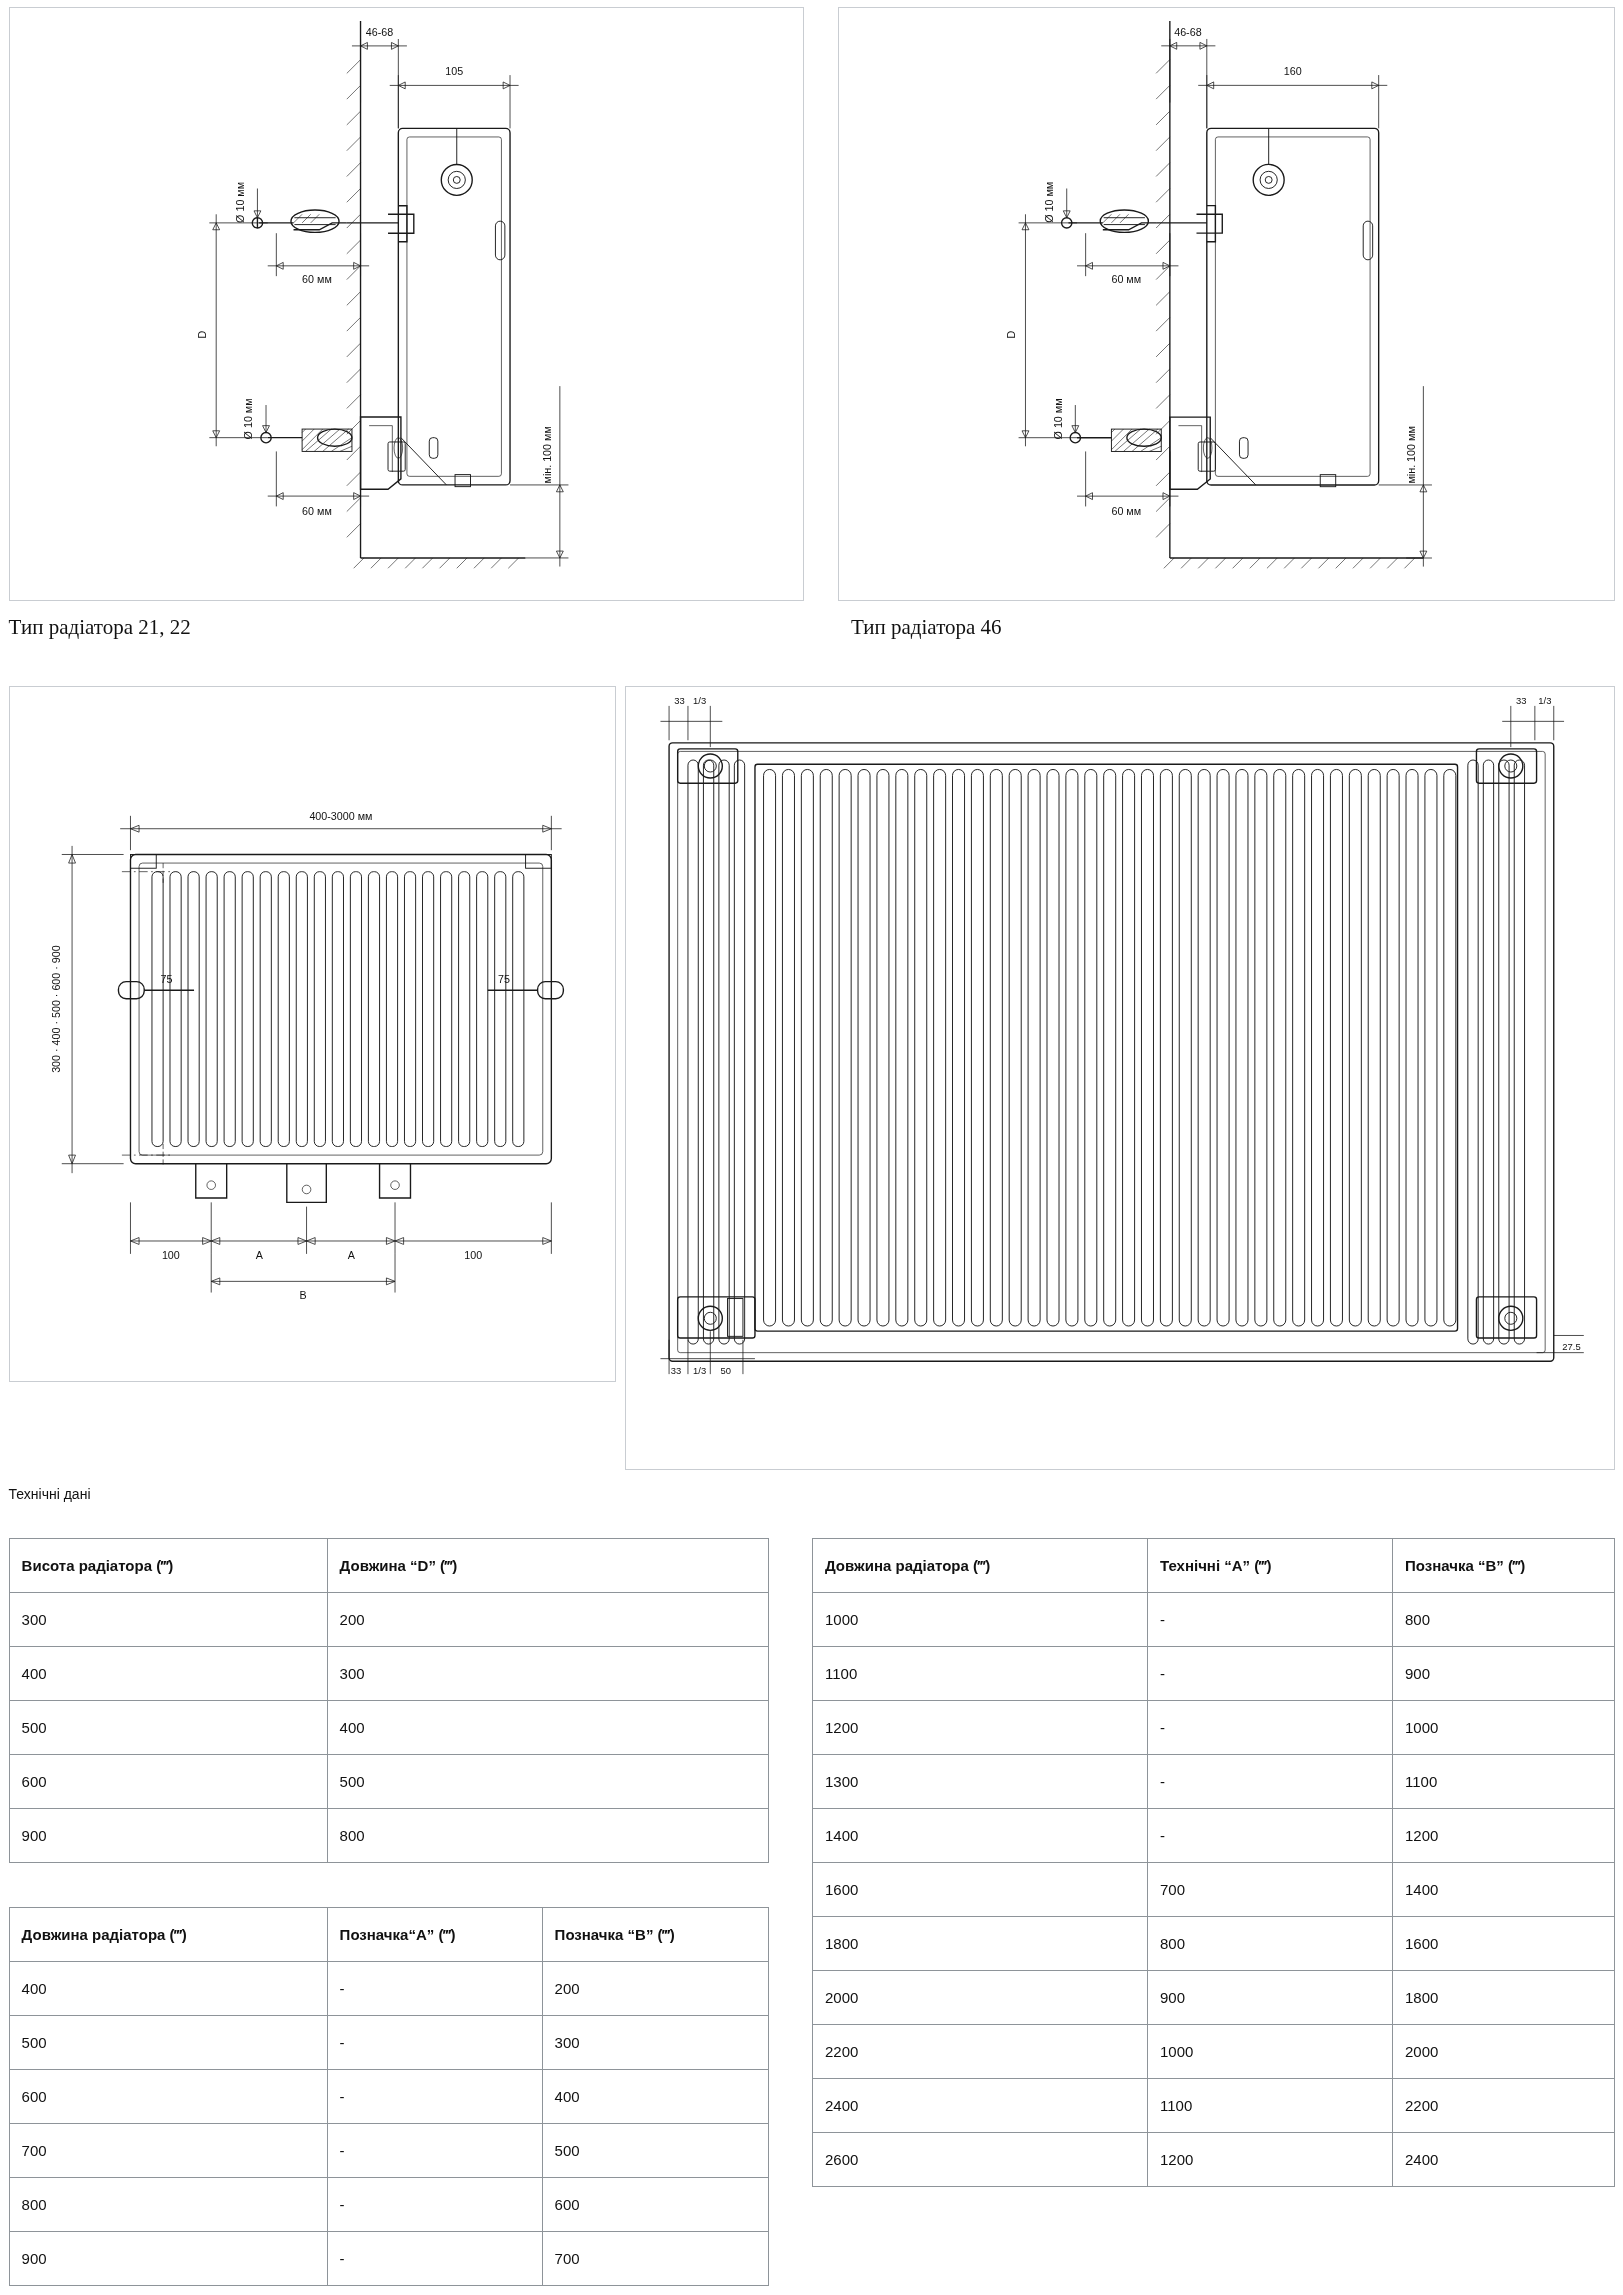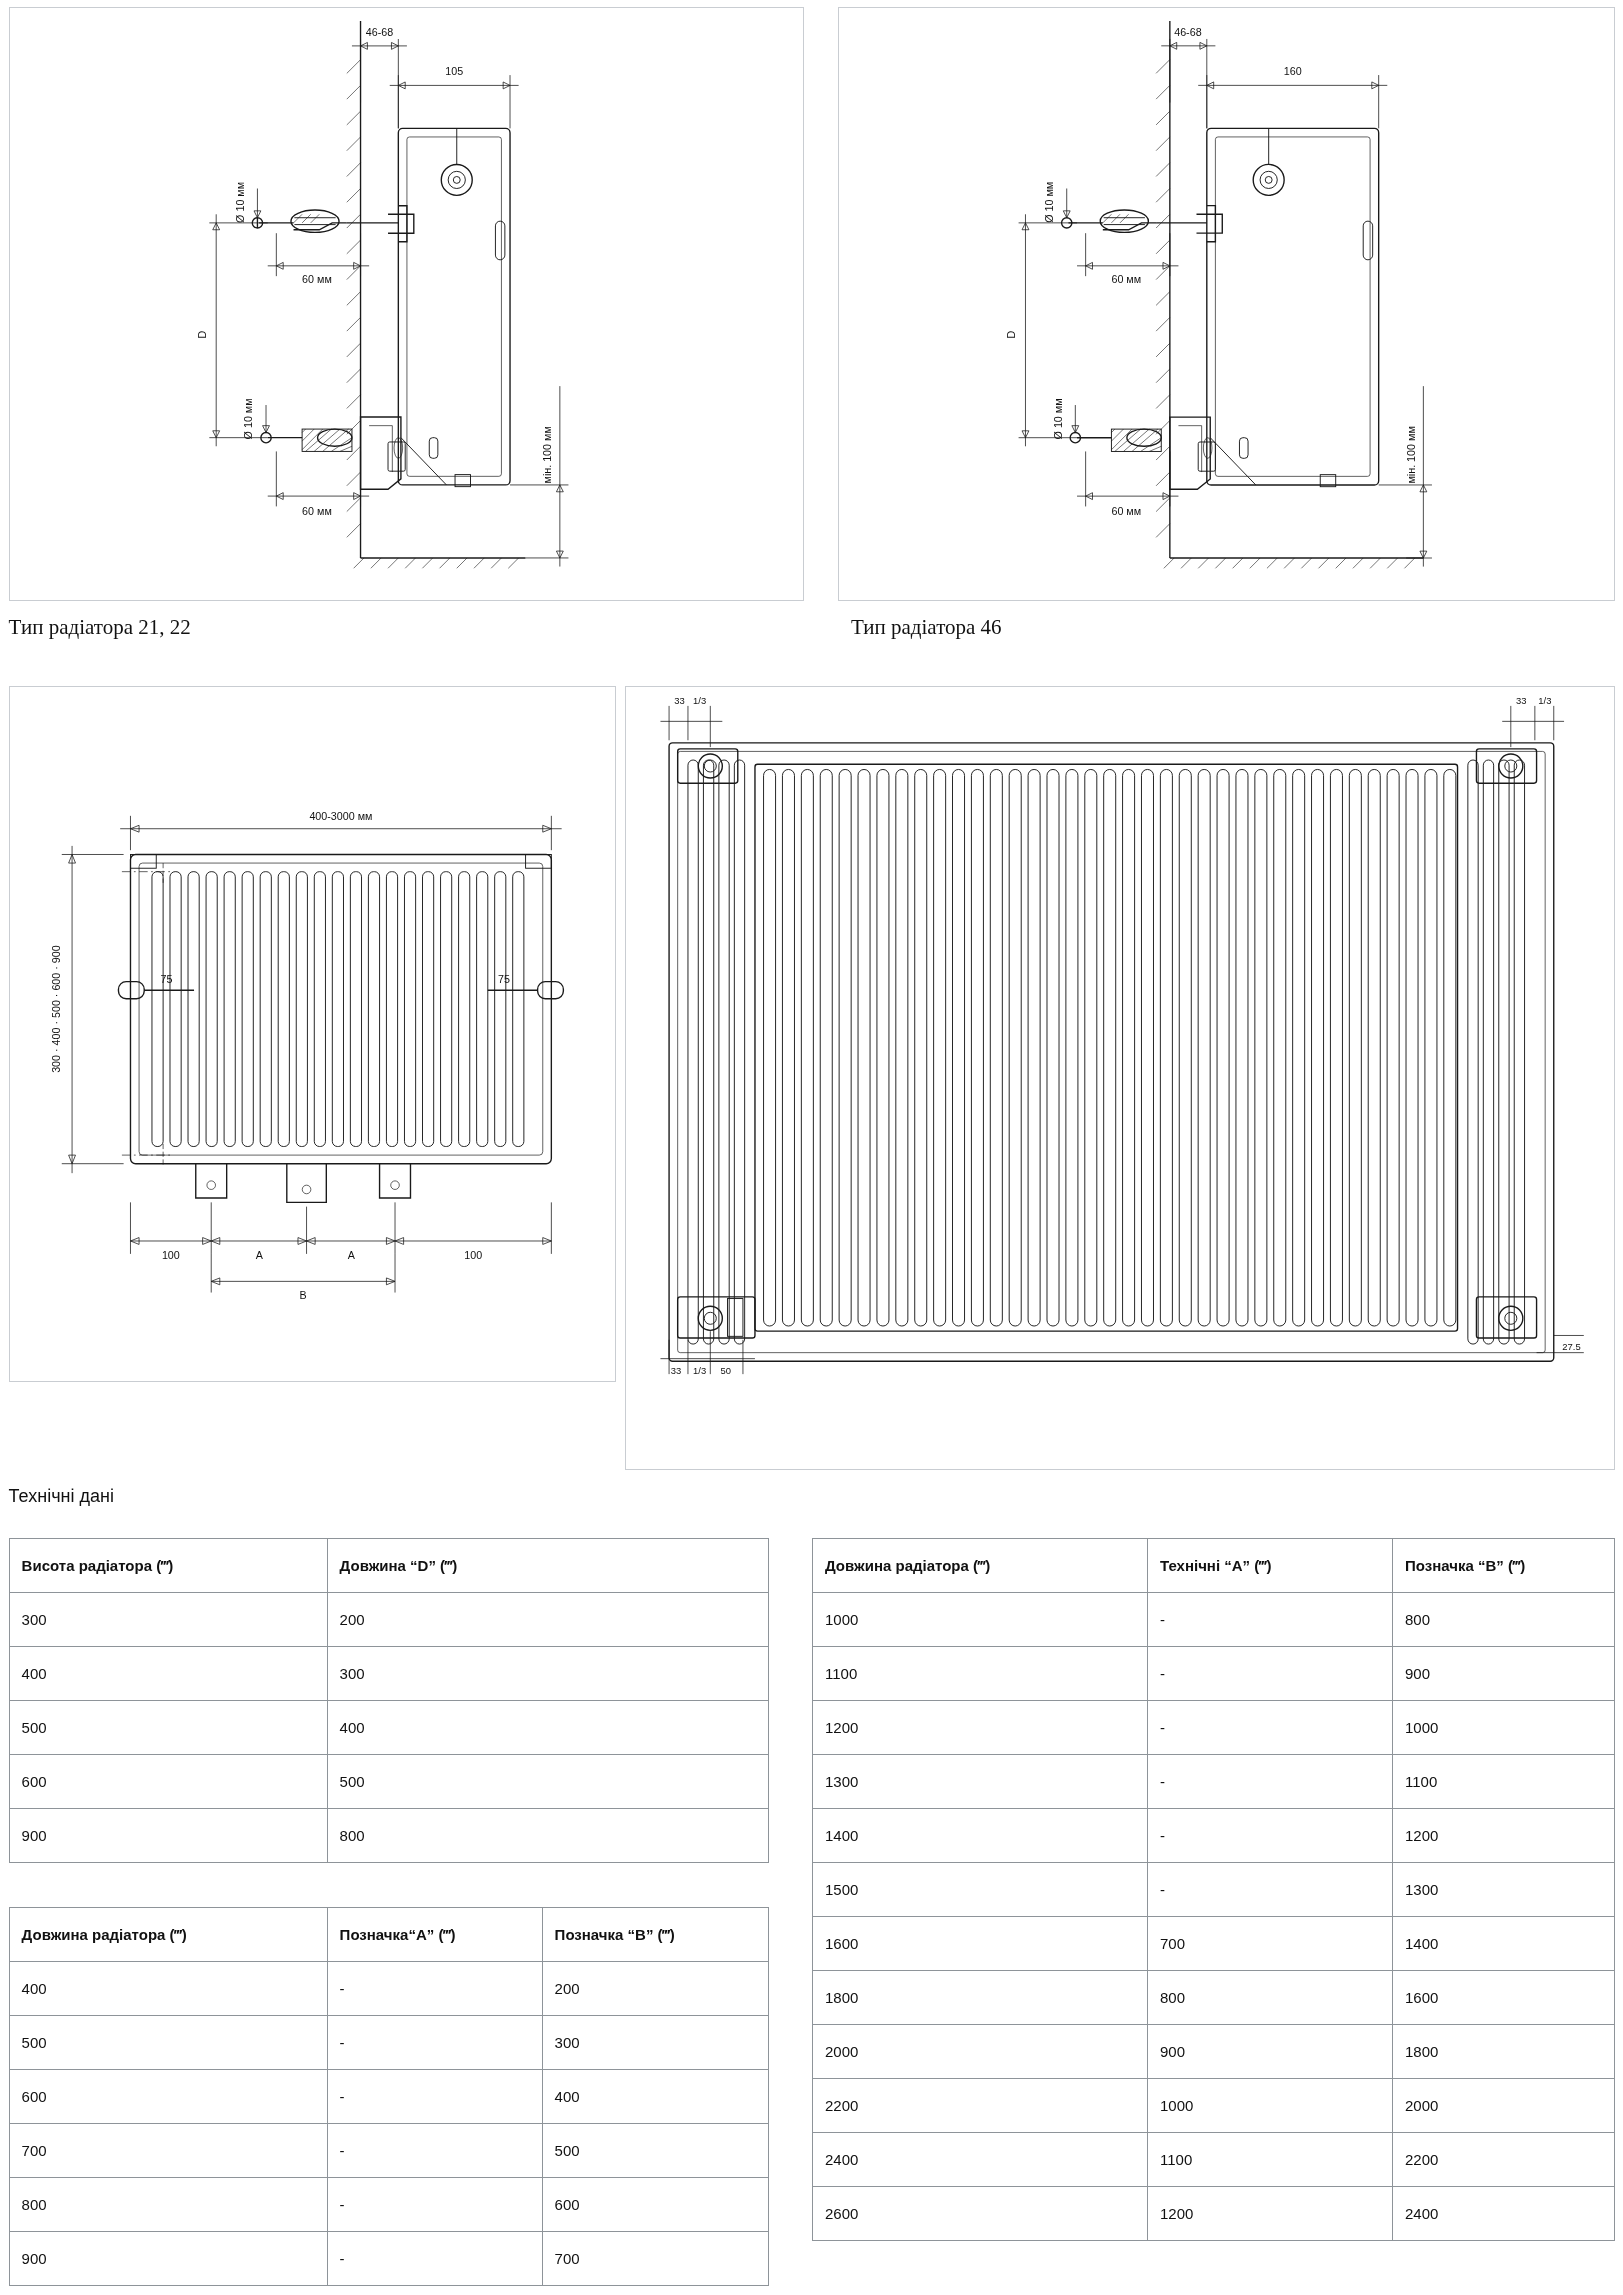--- a/index.html
+++ b/index.html
@@ -27,21 +27,21 @@
     position: absolute;
     font-family: "Liberation Serif", serif;
     font-size: 21px;
     color: #111;
     white-space: nowrap;
   }
 
   .sec-title {
     position: absolute;
     font-family: "Liberation Sans", sans-serif;
-    font-size: 18px;
+    font-size: 14px;
     color: #111;
   }
 
   
   table.dt {
     position: absolute;
     border-collapse: collapse;
     font-family: "Liberation Sans", sans-serif;
     font-size: 15px;
     color: #111;
@@ -669,25 +669,20 @@
         <td>1300</td>
         <td>-</td>
         <td>1100</td>
       </tr>
       <tr>
         <td>1400</td>
         <td>-</td>
         <td>1200</td>
       </tr>
       <tr>
-        <td>1500</td>
-        <td>-</td>
-        <td>1300</td>
-      </tr>
-      <tr>
         <td>1600</td>
         <td>700</td>
         <td>1400</td>
       </tr>
       <tr>
         <td>1800</td>
         <td>800</td>
         <td>1600</td>
       </tr>
       <tr>

